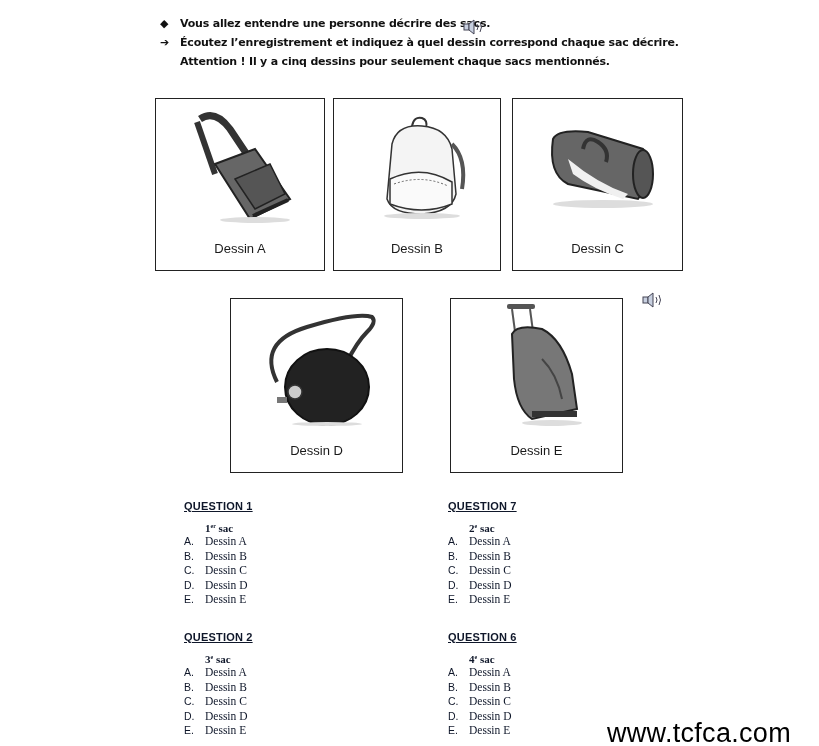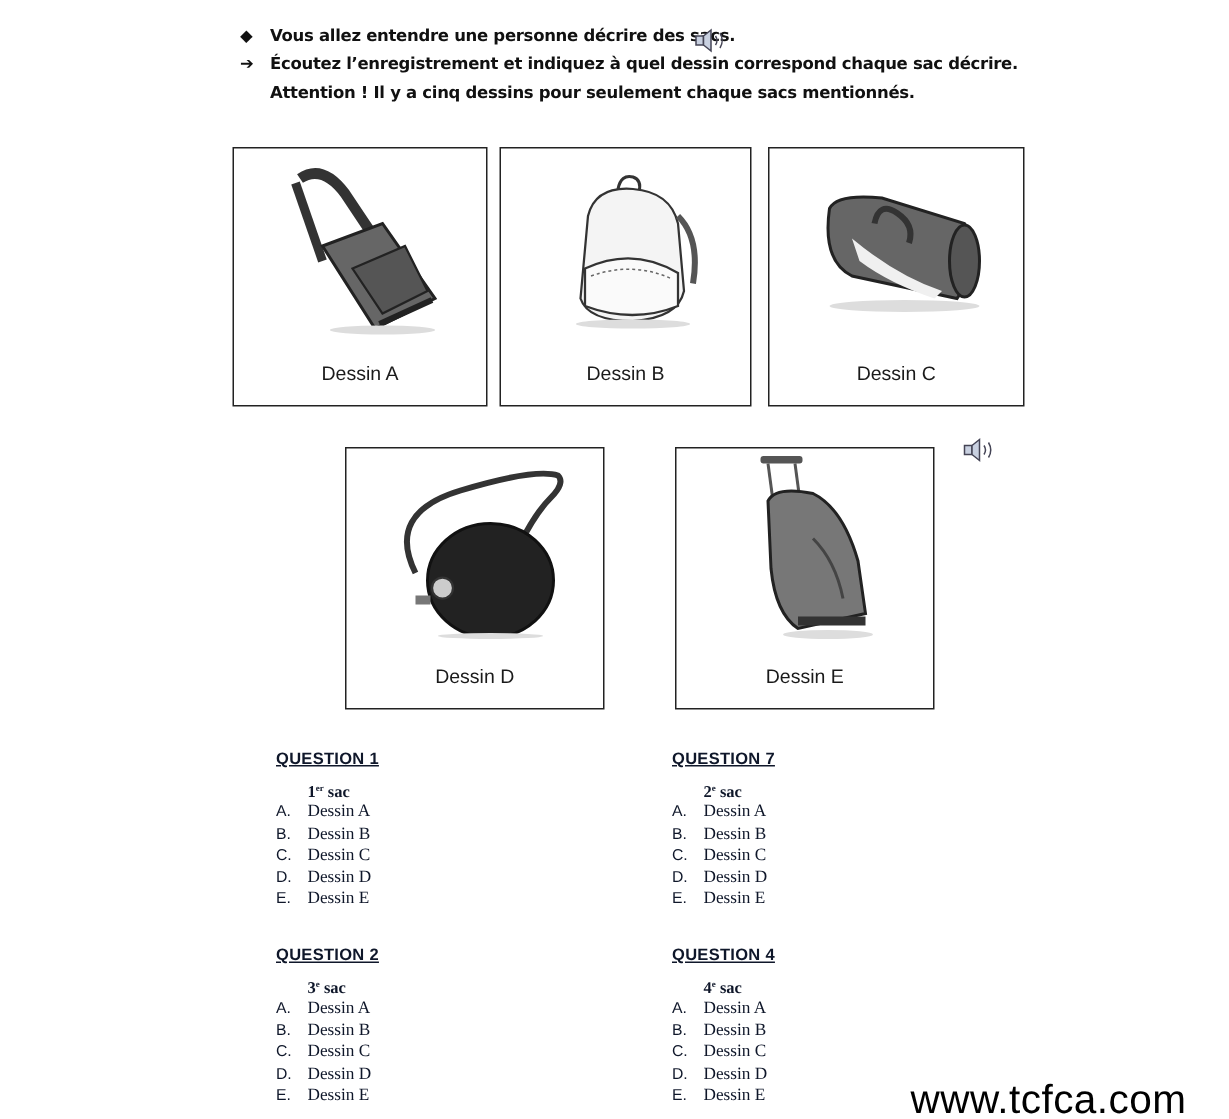--- a/index.html
+++ b/index.html
@@ -193,21 +193,21 @@
       <span class="letter">D.</span>
       <span>Dessin D</span>
     </div>
   <div class="opt">
       <span class="letter">E.</span>
       <span>Dessin E</span>
     </div>
 </div>
 
 <div class="q" style="left:448px; top:631px;">
-  <div class="title">QUESTION 4</div>
+  <div class="title">QUESTION 6</div>
   <div class="sub"><span>4</span><sup>e</sup> <span>sac</span></div>
   <div class="opt">
       <span class="letter">A.</span>
       <span>Dessin A</span>
     </div>
   <div class="opt">
       <span class="letter">B.</span>
       <span>Dessin B</span>
     </div>
   <div class="opt">

